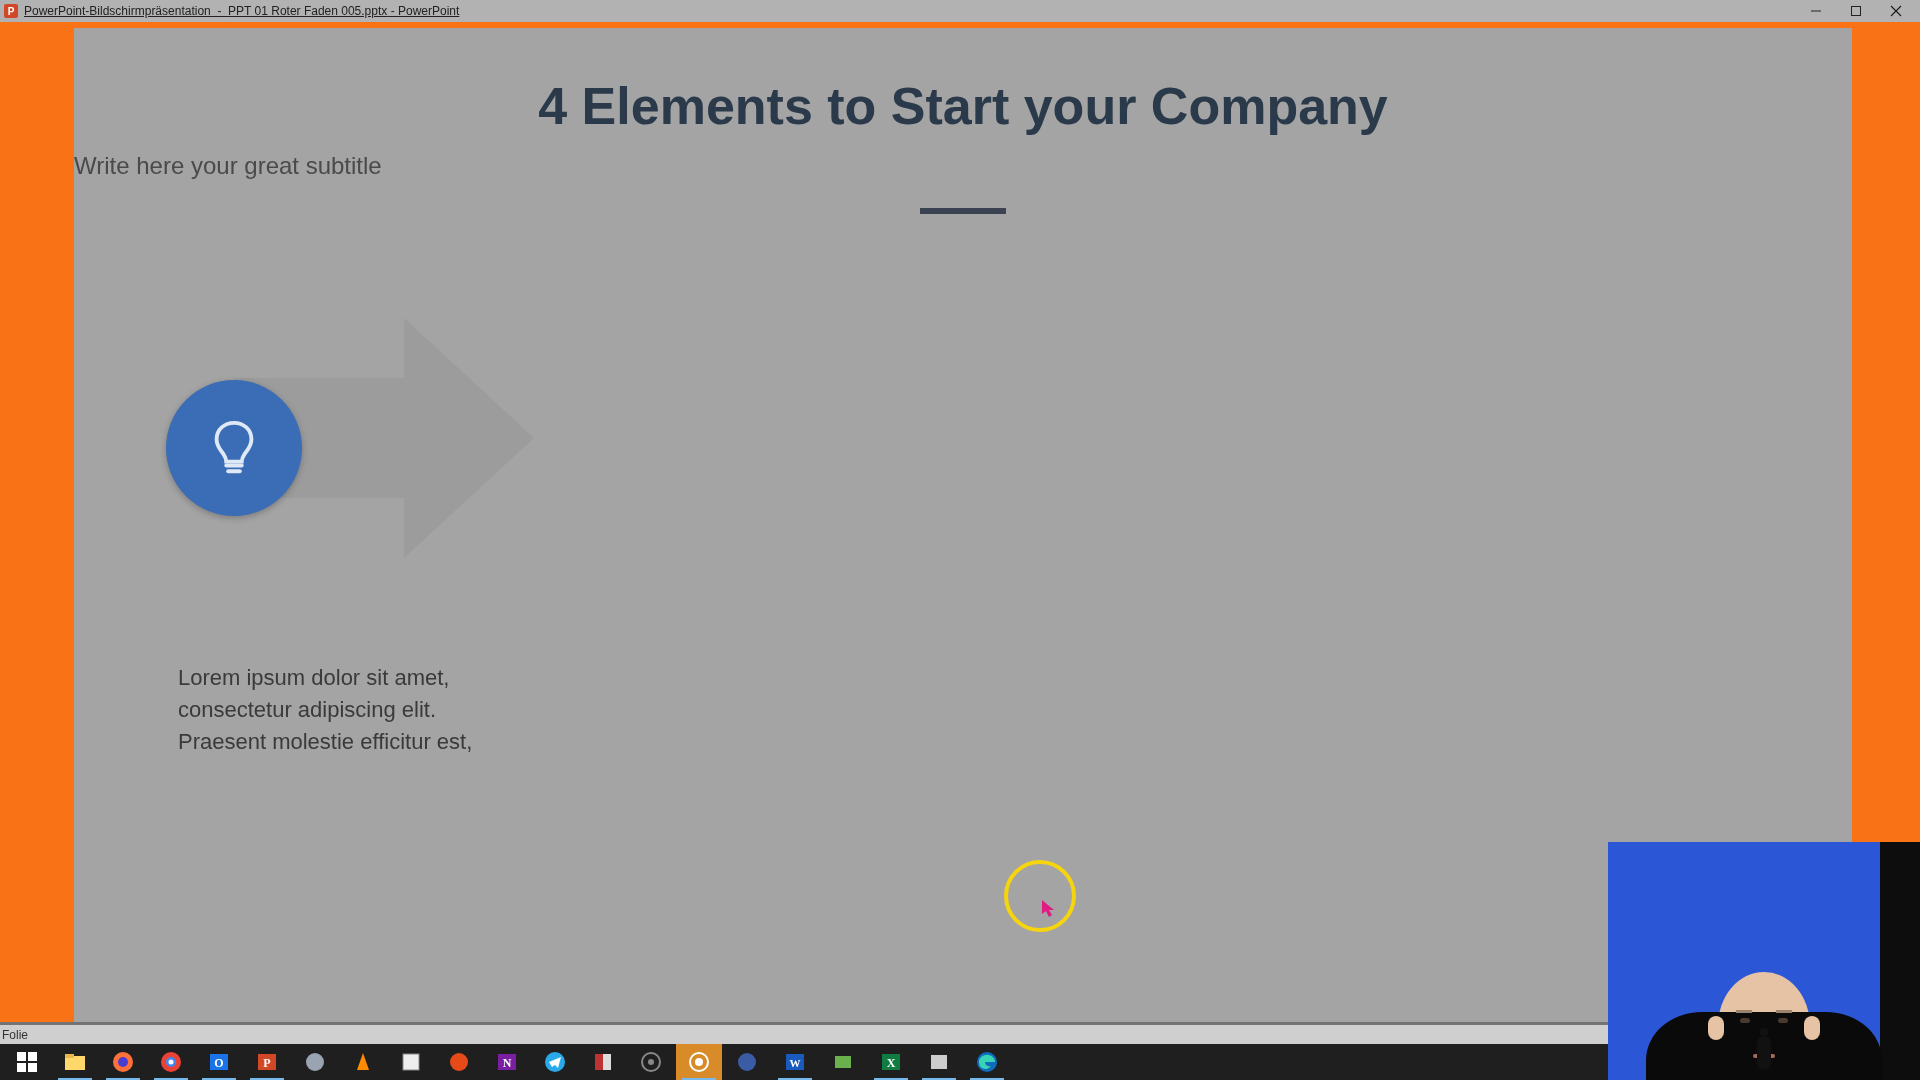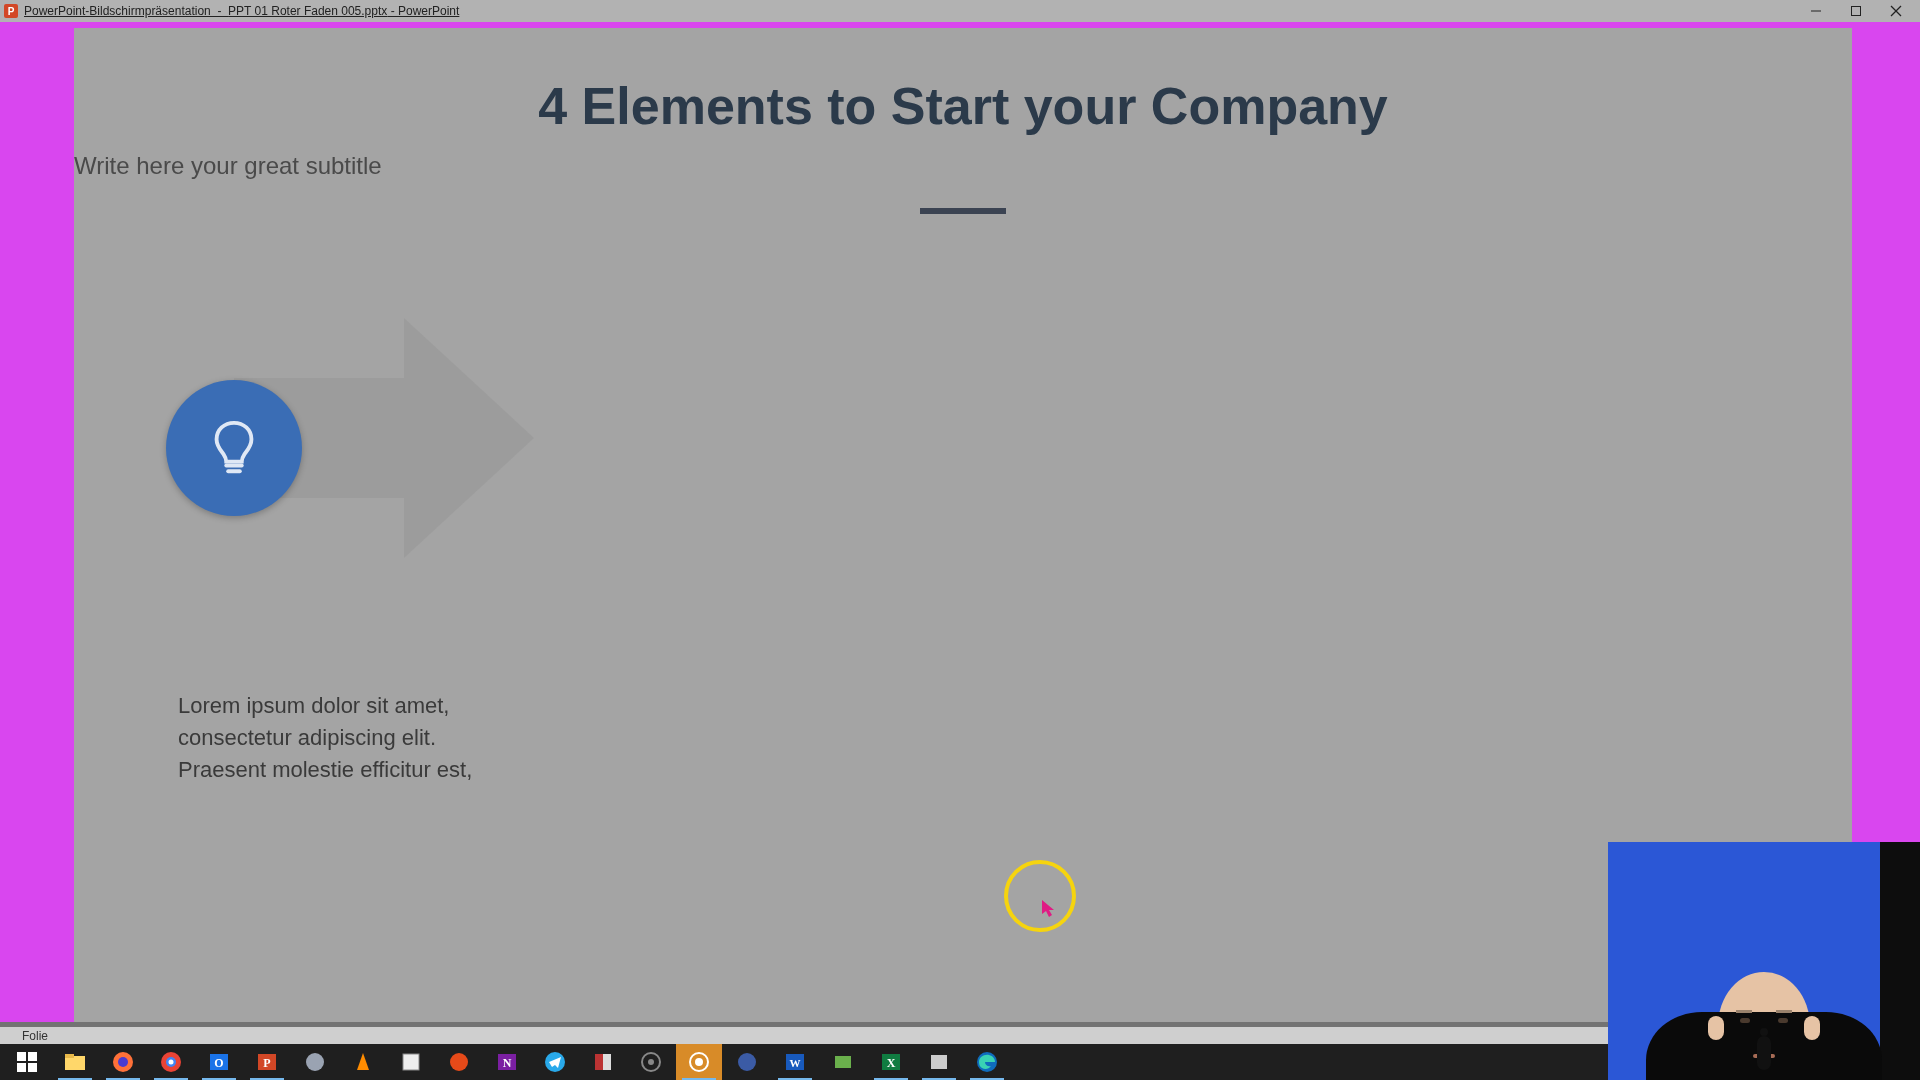--- a/index.html
+++ b/index.html
@@ -30,21 +30,21 @@
     display: inline-flex; align-items: center; justify-content: center;
     color: #222;
   }
   .win-btn svg { width: 12px; height: 12px; }
 
   
   .stage-wrap {
     position: absolute;
     top: 22px; left: 0; right: 0;
     height: 1000px;
-    background: #d946ef;
+    background: #f97316;
   }
   .slide {
     position: absolute;
     left: 74px;
     top: 6px;
     width: 1778px;
     height: 1000px;
     background: #a4a4a4;
   }
 
@@ -103,21 +103,20 @@
     letter-spacing: .5px;
   }
   .idea-body {
     position: absolute;
     left: 104px;
     top: 634px;
     width: 340px;
     font-size: 22px;
     line-height: 1.45;
     color: #3a3a3a;
-    margin-top: 28px;
   }
 
   .presenter-name {
     position: absolute;
     left: 272px;
     top: 950px;
     font-size: 32px;
     color: #111;
   }
 
@@ -139,26 +138,26 @@
   }
   .click-ring .cursor svg { width: 14px; height: 18px; }
 
   
   .statusbar {
     position: absolute;
     bottom: 36px;
     left: 0; right: 0;
     height: 22px;
     background: #cfcfcf;
-    border-top: 5px solid #737373;
+    border-top: 3px solid #737373;
     display: flex;
     align-items: center;
     font-size: 12px;
     color: #333;
-    padding: 0 22px;
+    padding: 0 2px;
   }
   .statusbar .spacer { flex: 1; }
   .statusbar .monitor-ic { width:14px; height:12px; margin-right:4px; }
 
   
   .taskbar {
     position: absolute;
     bottom: 0; left: 0; right: 0;
     height: 36px;
     background: #1f1f1f;

